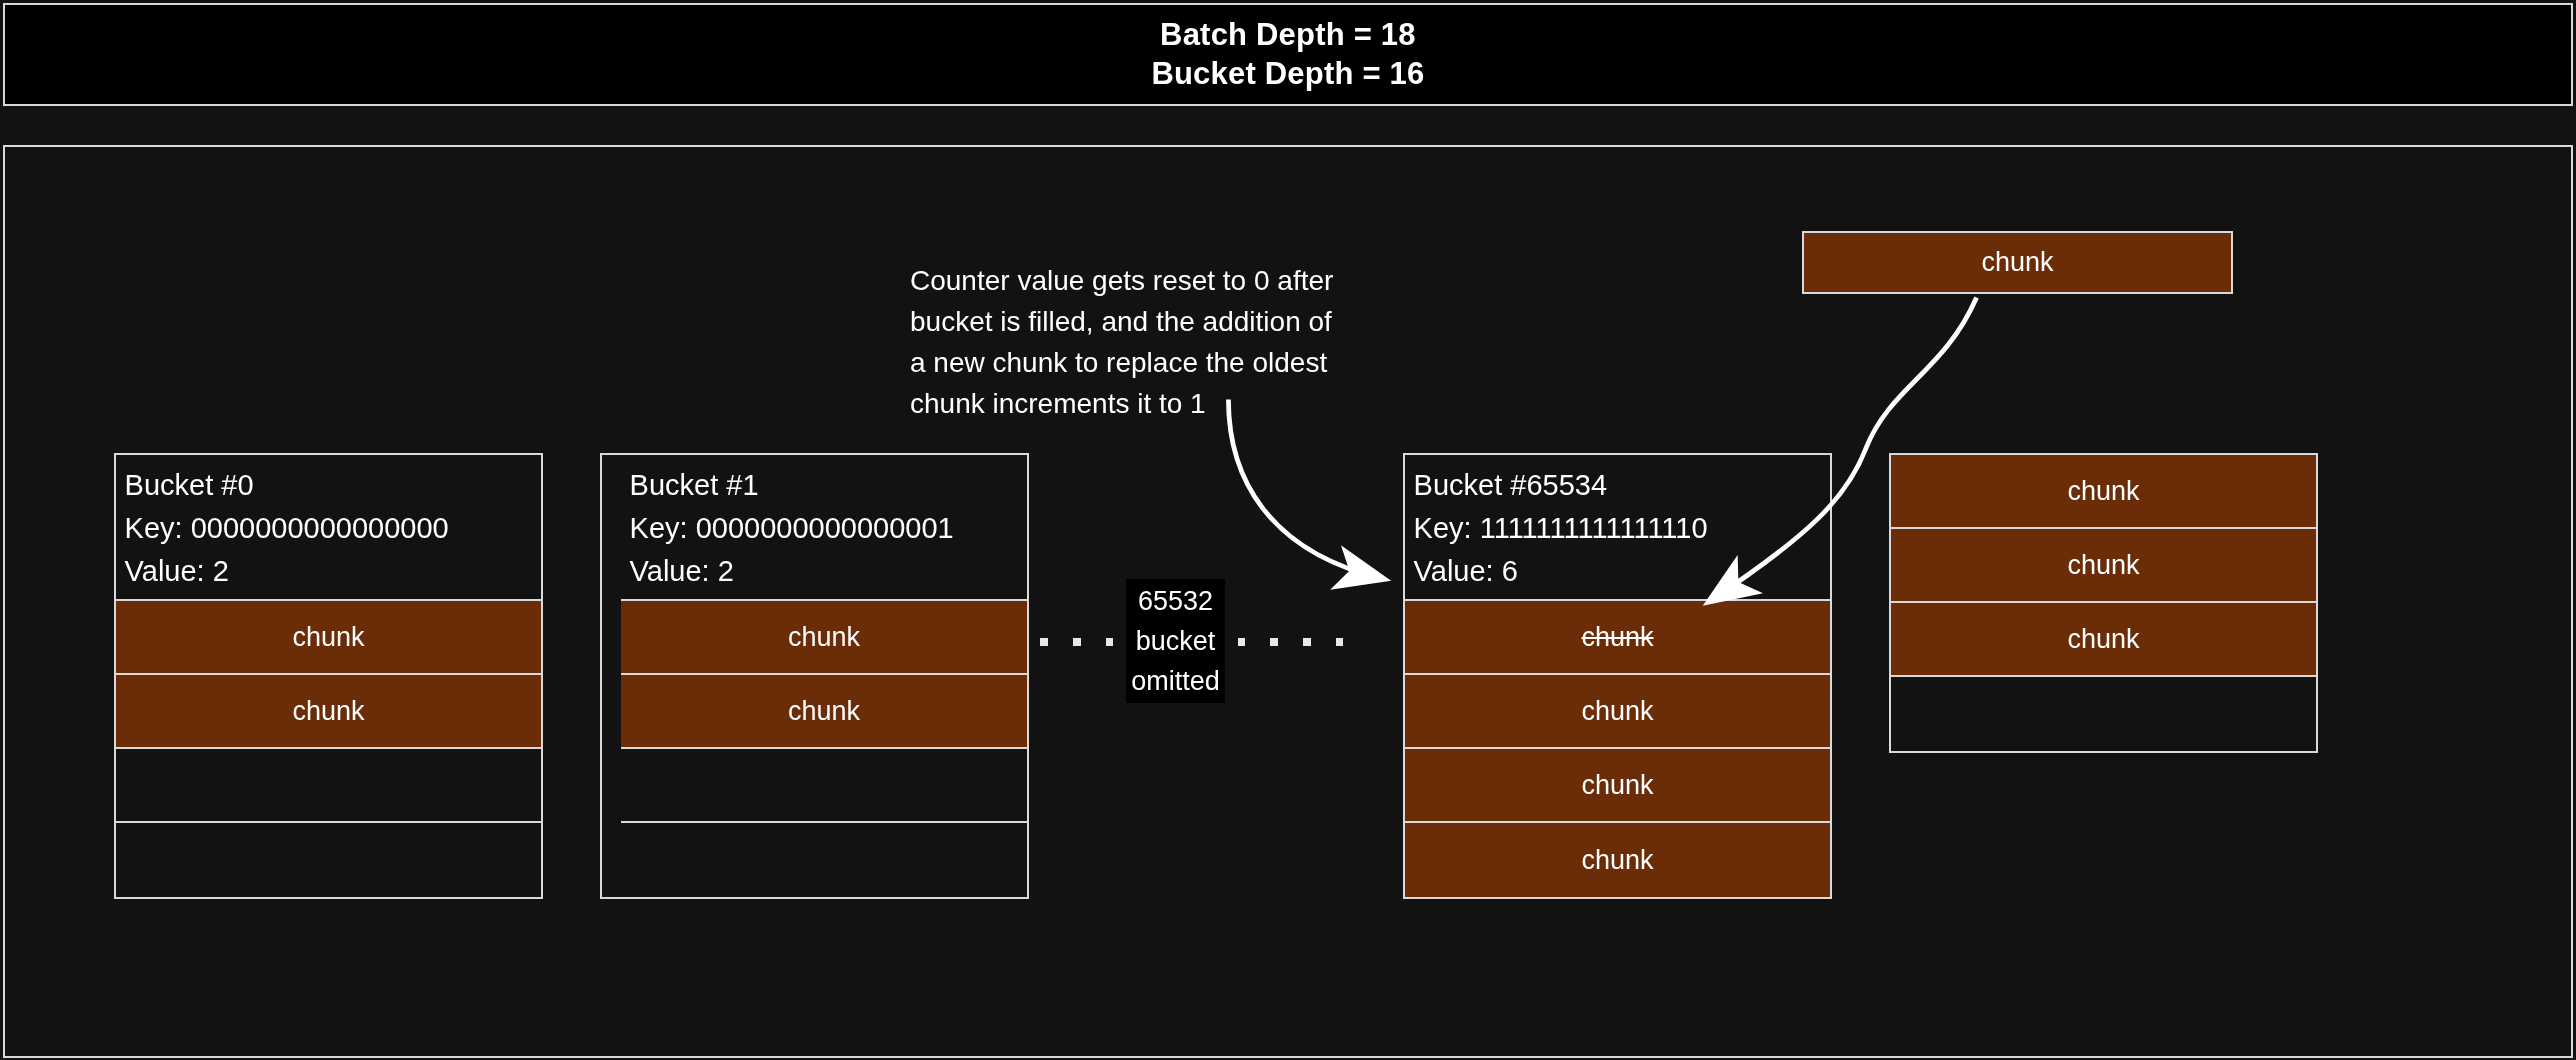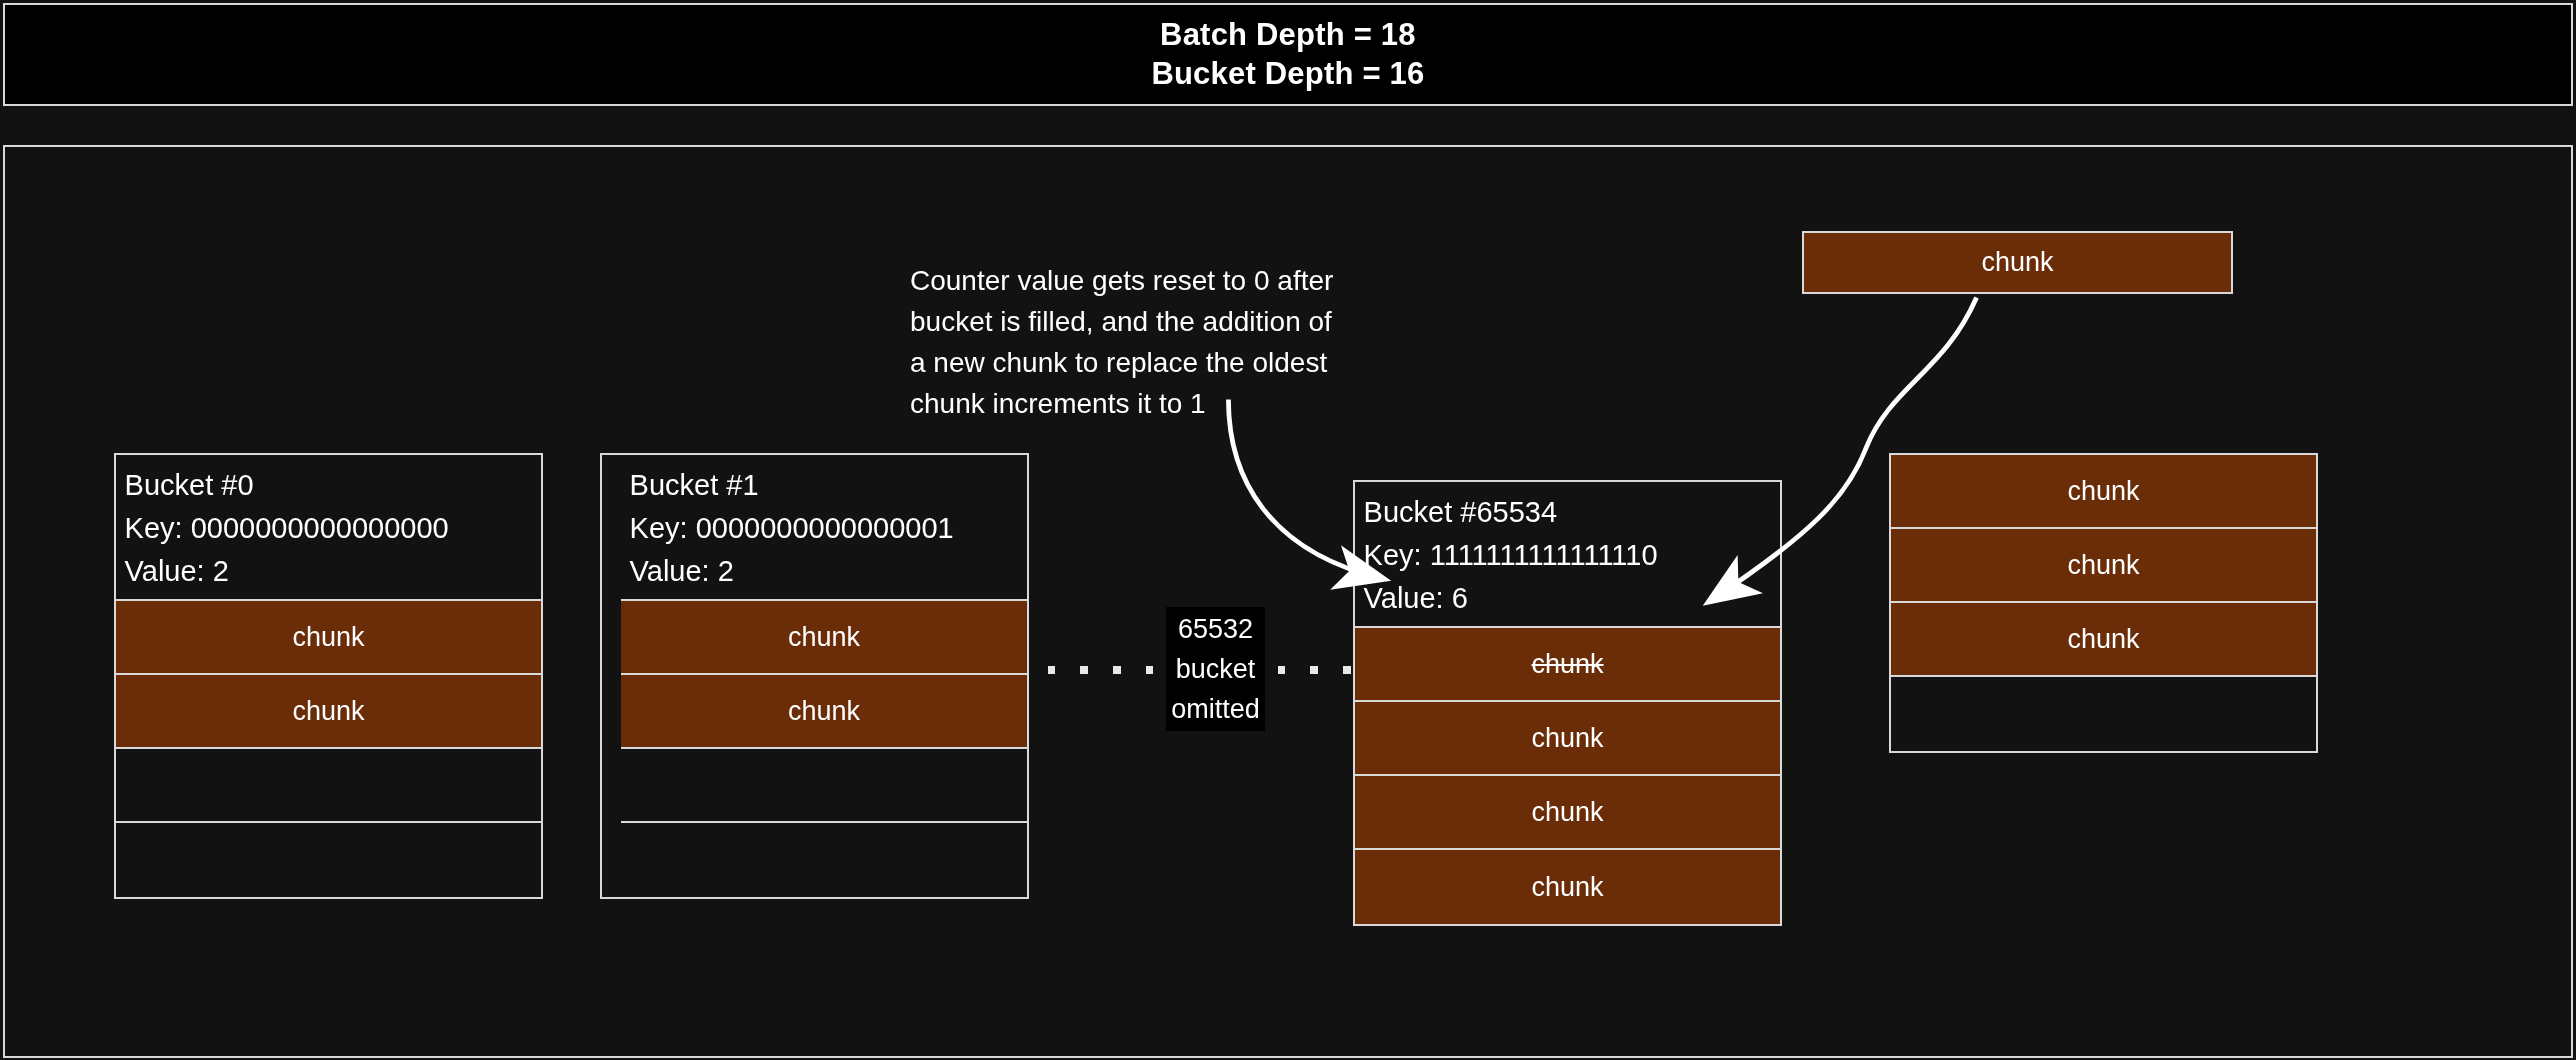--- a/index.html
+++ b/index.html
@@ -129,25 +129,24 @@
   #annotation div {
     color: #ffffff;
     font-size: 28px;
     line-height: 41px;
     white-space: nowrap;
   }
 
   
   #omitted {
     position: absolute;
-    left: 1044px;
+    left: 1004px;
     top: 579px;
     width: 343px;
     height: 133px;
-    margin-top: 28px;
   }
   #omitted .dots {
     position: absolute;
     top: 59px;
     display: flex;
     gap: 25px;
   }
   #omitted .dots.left  { left: 3.8px; }
   #omitted .dots.right { right: 3.8px; }
   #omitted .dots i {
@@ -249,21 +248,21 @@
         </div>
         <div class="slot filled">
           <span class="slot-label">chunk</span>
         </div>
         <div class="slot filled">
           <span class="slot-label">chunk</span>
         </div>
         <div class="slot"></div>
         <div class="slot"></div>
       </div>
-      <div class="bucket" style="left: 1353px; margin-top: 27px;">
+      <div class="bucket" style="left: 1403px;">
         <div class="bucket-header">
           <div>Bucket #65534</div>
           <div>Key: 1111111111111110</div>
           <div>Value: 6</div>
         </div>
         <div class="slot filled">
           <span class="slot-label struck">chunk</span>
         </div>
         <div class="slot filled">
           <span class="slot-label">chunk</span>

